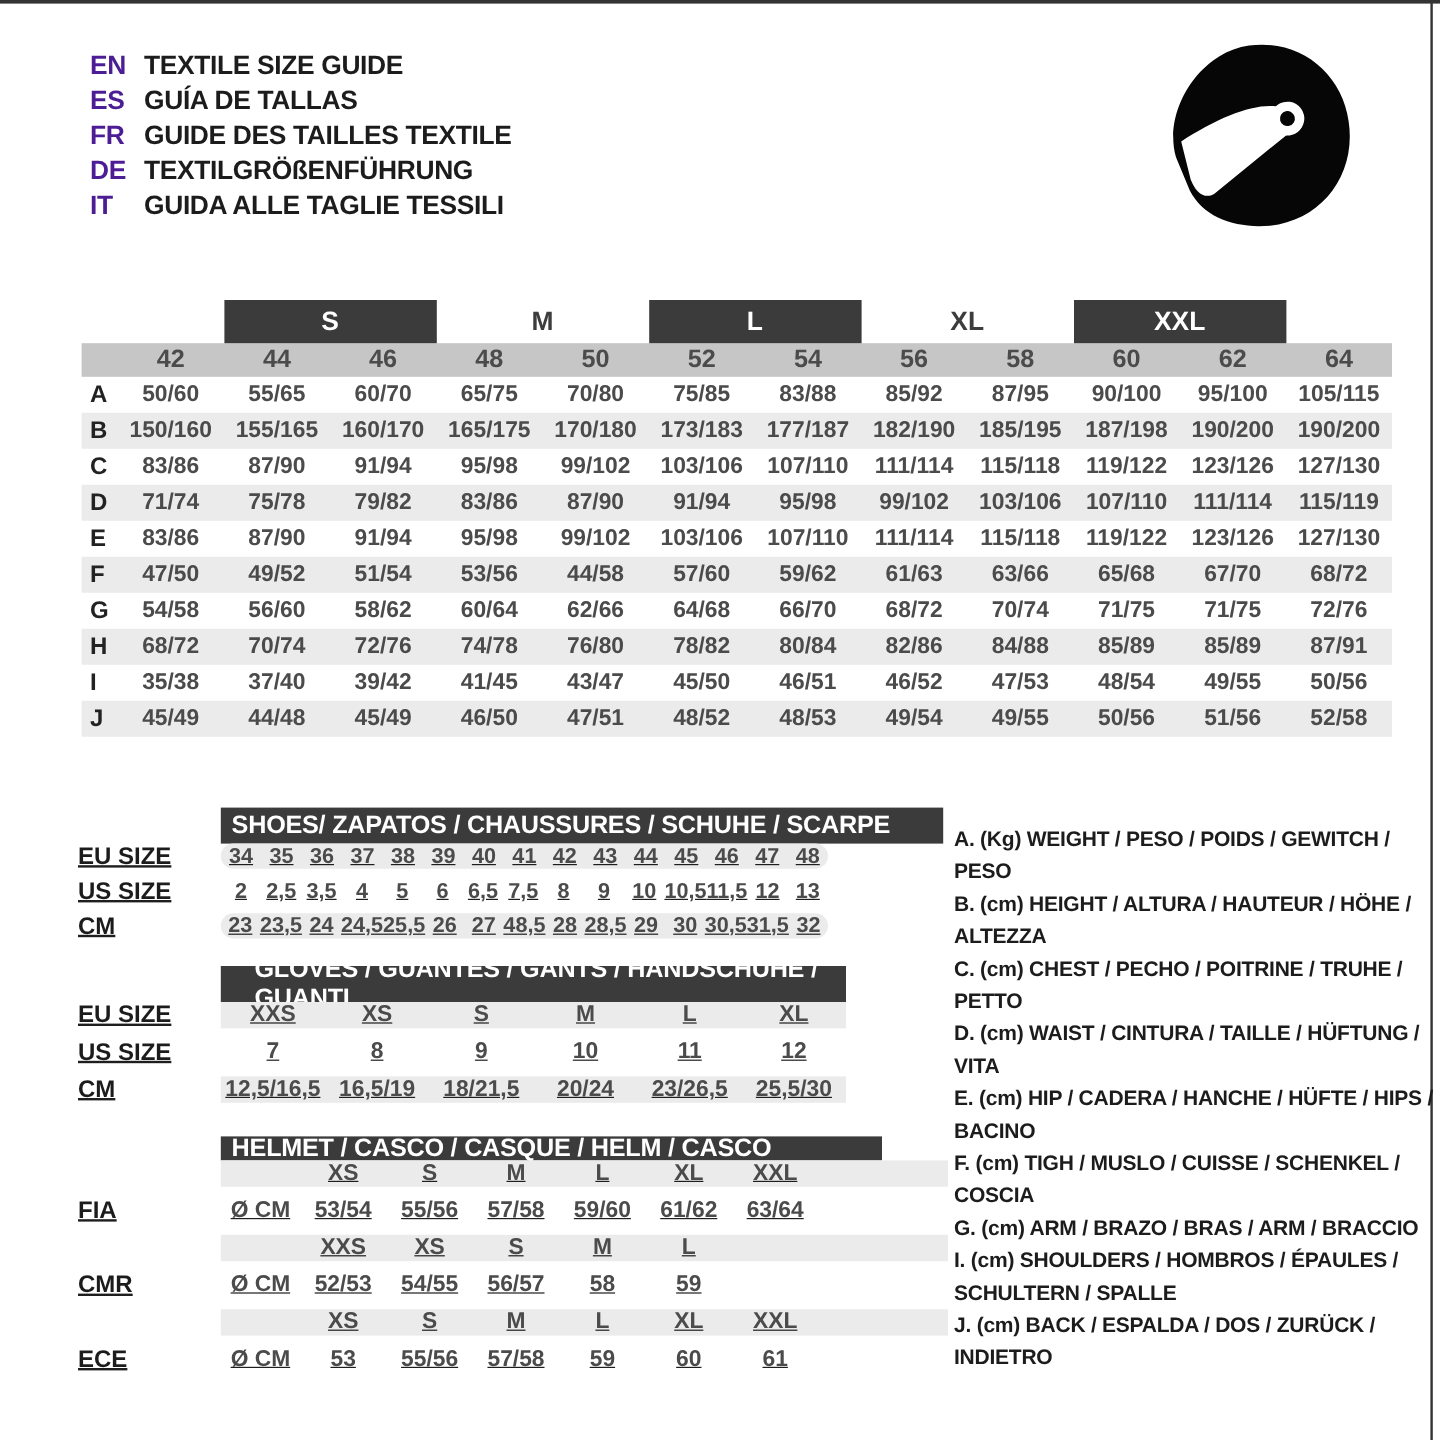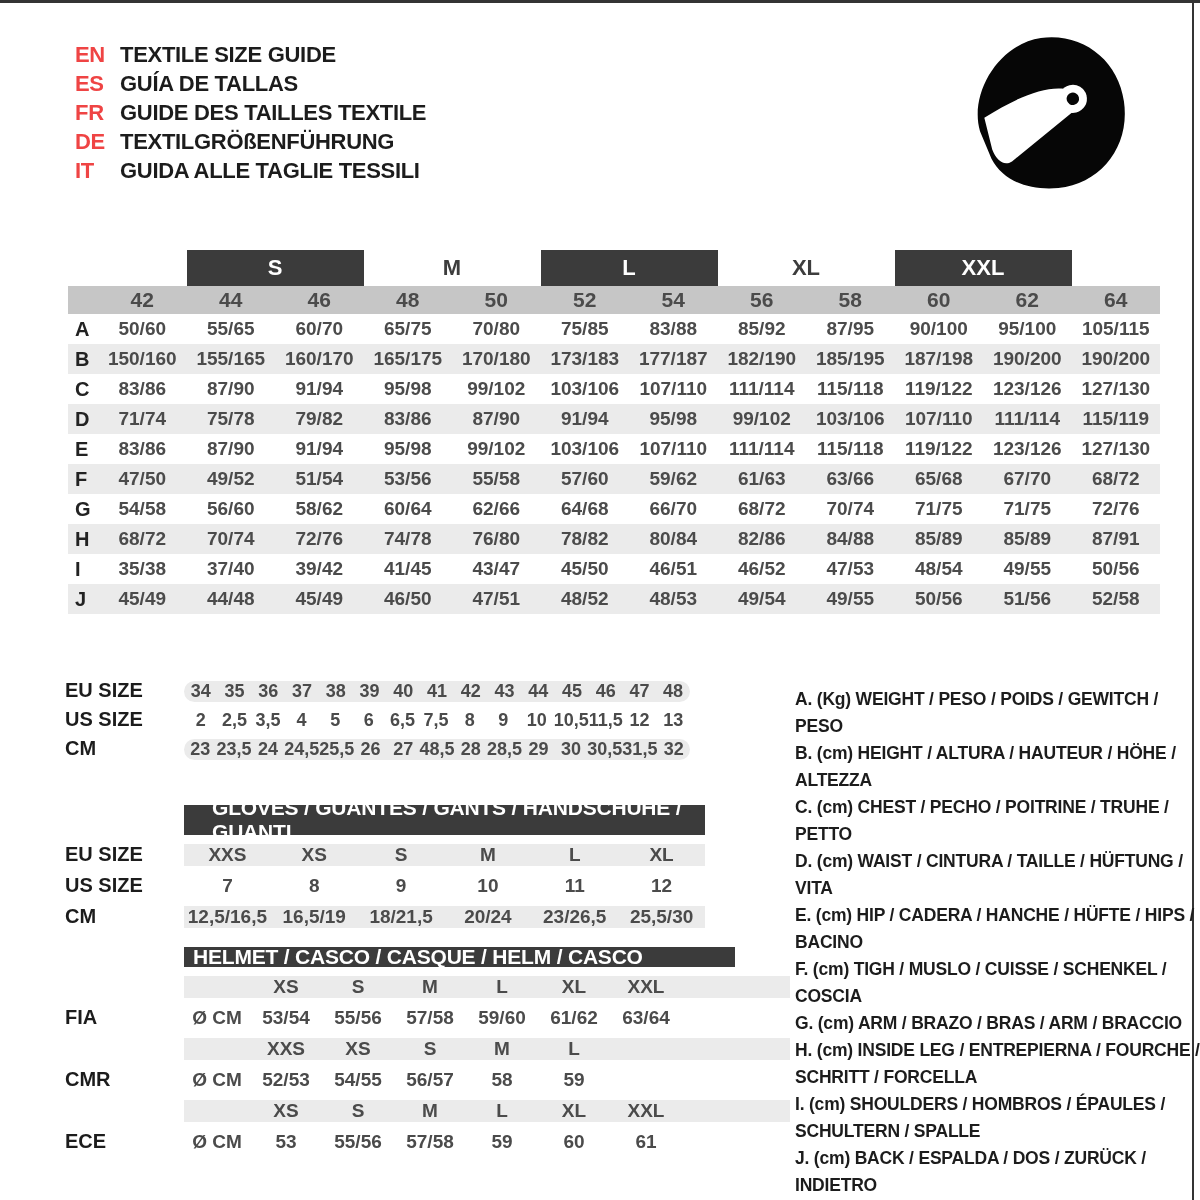--- a/index.html
+++ b/index.html
@@ -6,21 +6,21 @@
   body{
     width:1200px;height:1200px;position:relative;background:#fff;overflow:hidden;
     font-family:"Liberation Sans", sans-serif;font-weight:bold;color:#1e1e1e;
   }
   .edge-top{position:absolute;left:0;top:0;width:1200px;height:3px;background:#343434;}
   .edge-right{position:absolute;top:0;left:1192px;width:2px;height:1200px;background:#343434;}
 
   
   .lang-list{position:absolute;left:75px;top:40px;}
   .lang-row{display:flex;height:29px;align-items:center;font-size:22px;letter-spacing:-0.3px;}
-  .lang-code{width:45px;color:#ef4444;}
+  .lang-code{width:45px;color:#4c1d95;}
   .lang-title{color:#1c1c1c;}
 
   .helmet-svg{position:absolute;left:968px;top:24px;width:178px;height:182px;}
 
   
   .main-table{position:absolute;left:68px;top:250px;width:1092px;}
   .grid13{display:grid;grid-template-columns:30px repeat(12,1fr);}
   .size-groups{height:36px;}
   .size-block{display:flex;align-items:center;justify-content:center;font-size:22px;color:#3d3d3d;}
   .size-block.hl{background:var(--dark-band,#3b3b3b);color:#fff;}
@@ -28,21 +28,21 @@
   .num-band div{display:flex;align-items:center;justify-content:center;font-size:21px;color:#4b4b4b;}
   .m-row{height:30px;align-items:center;font-size:19px;color:#4b4b4b;}
   .m-row.stripe{background:var(--stripe,#ebebeb);}
   .m-row div{display:flex;align-items:center;justify-content:center;}
   .m-row .letter{justify-content:flex-start;padding-left:7px;color:#222;font-size:20px;}
 
   
   .sub-table{position:absolute;left:65px;}
   .sub-table .band{height:30px;background:var(--dark-band,#3b3b3b);color:#fff;display:flex;align-items:center;
                    padding-left:9px;font-size:21px;letter-spacing:-0.2px;margin-left:119px;box-sizing:border-box;}
-  .srow{display:flex;align-items:flex-end;}
+  .srow{display:flex;align-items:flex-start;text-decoration:underline;}
   .srow .rlabel{width:119px;display:flex;align-items:center;font-size:20px;color:#1c1c1c;}
   .srow .vals{display:grid;align-items:center;font-size:18px;color:#4b4b4b;}
   .srow .vals div{display:flex;align-items:center;justify-content:center;}
   .srow .vals.stripe{background:var(--stripe,#ebebeb);}
 
   .shoes{top:673px;}
   .shoes .band{width:602px;}
   .shoes .srow{height:29px;}
   .shoes .vals{width:506px;grid-template-columns:repeat(15,1fr);border-radius:11px;}
 
@@ -197,21 +197,21 @@
           <div>119/122</div>
           <div>123/126</div>
           <div>127/130</div>
         </div>
         <div class="grid13 m-row stripe">
           <div class="letter">F</div>
           <div>47/50</div>
           <div>49/52</div>
           <div>51/54</div>
           <div>53/56</div>
-          <div>55/58</div>
+          <div>44/58</div>
           <div>57/60</div>
           <div>59/62</div>
           <div>61/63</div>
           <div>63/66</div>
           <div>65/68</div>
           <div>67/70</div>
           <div>68/72</div>
         </div>
         <div class="grid13 m-row">
           <div class="letter">G</div>
@@ -270,20 +270,21 @@
           <div>49/54</div>
           <div>49/55</div>
           <div>50/56</div>
           <div>51/56</div>
           <div>52/58</div>
         </div>
       </div>
   </div>
 
   <div class="sub-table shoes">
+    <div class="band">SHOES/ ZAPATOS / CHAUSSURES / SCHUHE / SCARPE</div>
     <div id="shoesRows">
         <div class="srow">
           <div class="rlabel">EU SIZE</div>
           <div class="vals stripe">
             <div>34</div>
             <div>35</div>
             <div>36</div>
             <div>37</div>
             <div>38</div>
             <div>39</div>
@@ -465,17 +466,16 @@
   </div>
 
   <div class="legend" id="legend">
       <div class="legend-item">A. (Kg) WEIGHT / PESO / POIDS / GEWITCH / PESO</div>
       <div class="legend-item">B. (cm) HEIGHT / ALTURA / HAUTEUR / HÖHE / ALTEZZA</div>
       <div class="legend-item">C. (cm) CHEST / PECHO / POITRINE / TRUHE / PETTO</div>
       <div class="legend-item">D. (cm) WAIST / CINTURA / TAILLE / HÜFTUNG / VITA</div>
       <div class="legend-item">E. (cm) HIP / CADERA / HANCHE / HÜFTE / HIPS / BACINO</div>
       <div class="legend-item">F. (cm) TIGH / MUSLO / CUISSE / SCHENKEL / COSCIA</div>
       <div class="legend-item">G. (cm) ARM / BRAZO / BRAS / ARM / BRACCIO</div>
-      <div class="legend-item">H. (cm) INSIDE LEG / ENTREPIERNA / FOURCHE / SCHRITT / FORCELLA</div>
       <div class="legend-item">I. (cm) SHOULDERS / HOMBROS / ÉPAULES / SCHULTERN / SPALLE</div>
       <div class="legend-item">J. (cm) BACK / ESPALDA / DOS / ZURÜCK / INDIETRO</div>
     </div>
 </div>
 
 </body></html>

